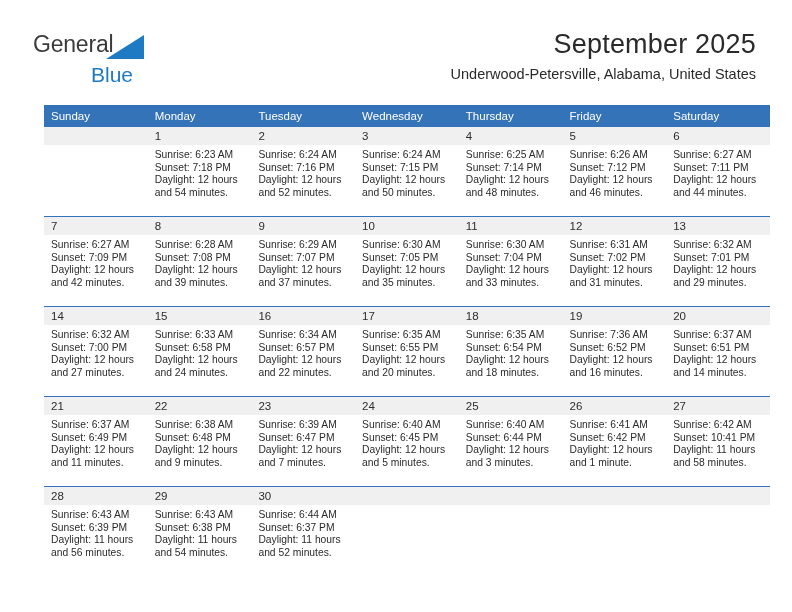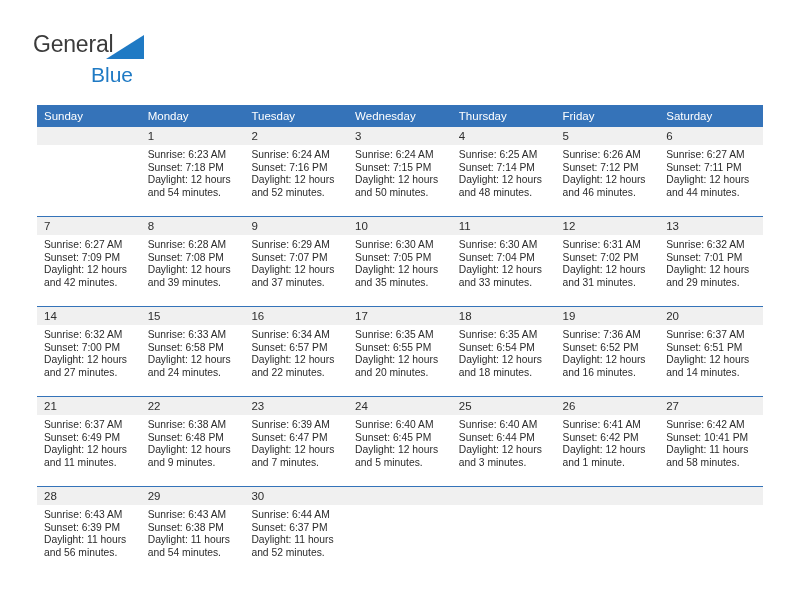--- a/index.html
+++ b/index.html
@@ -37,21 +37,21 @@
     font-size:27px; color:#2a2a2a; font-weight:normal;
     line-height:32px; letter-spacing:0.2px;
   }
   .cal-subtitle {
     margin-top:5px;
     font-size:14.5px; color:#2a2a2a; line-height:18px;
   }
 
   
   .calendar {
-    position:absolute; left:37px; top:105px;
+    position:absolute; left:44px; top:105px;
     width:726px;
     border-collapse:collapse;
     table-layout:fixed;
   }
   .calendar th {
     background:#3573b9;
     color:#ffffff;
     font-size:11.5px;
     font-weight:normal;
     text-align:left;
@@ -96,20 +96,24 @@
     <div class="logo">
       <span class="logo-general">General</span>
       <span class="logo-tri">
         <svg width="38" height="24" viewBox="0 0 38 24">
           <polygon points="0,24 38,24 38,0" fill="#1f7ac4"></polygon>
         </svg>
       </span>
       <span class="logo-blue">Blue</span>
     </div>
 
+    <div class="title-block">
+      <div class="cal-title">September 2025</div>
+      <div class="cal-subtitle">Underwood-Petersville, Alabama, United States</div>
+    </div>
 
   </div>
 
   <table class="calendar">
     <thead>
       <tr>
         <th>Sunday</th>
         <th>Monday</th>
         <th>Tuesday</th>
         <th>Wednesday</th>

